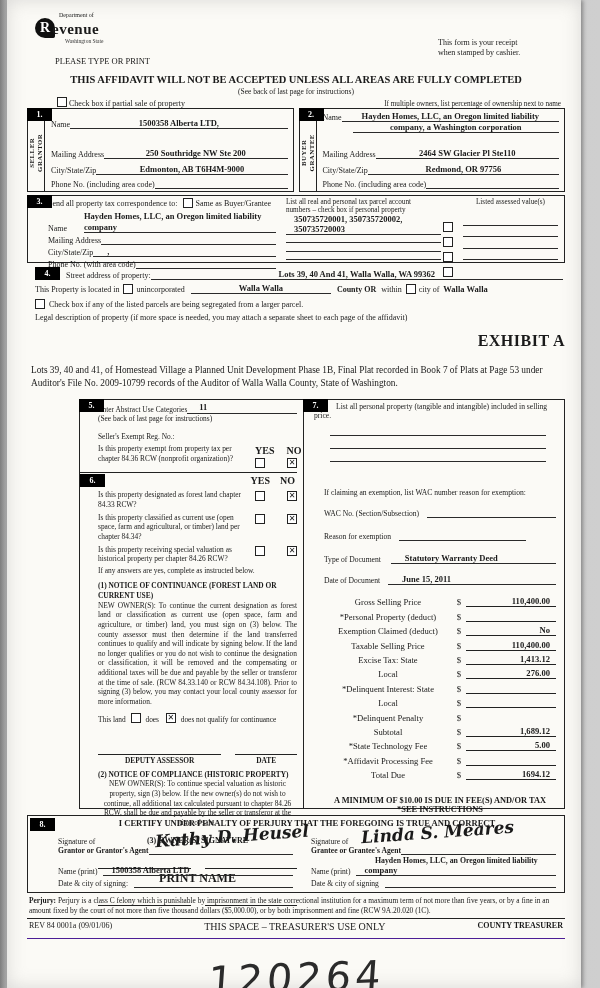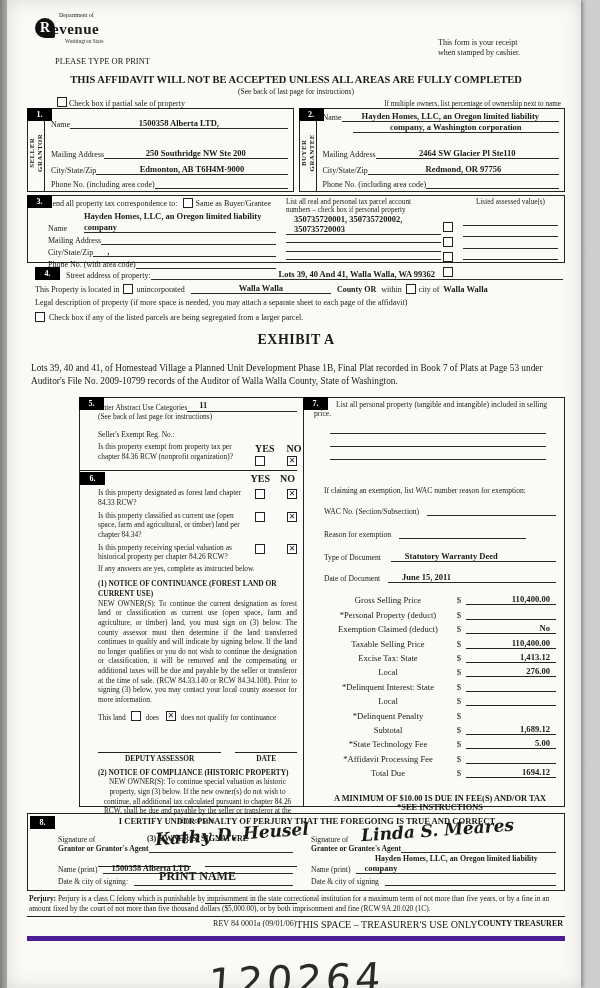--- a/index.html
+++ b/index.html
@@ -60,21 +60,21 @@
   #box3-left .tab{position:absolute;left:-1px;top:-1px;}
   #box3-right{flex:1;display:flex;padding:2px 6px 2px 6px;}
   .parcol{width:57%;display:flex;flex-direction:column;}
   .cbcol{width:14px;display:flex;flex-direction:column;align-items:center;}
   .avcol{flex:1;display:flex;flex-direction:column;padding-left:8px;}
   .lineslot{height:13px;display:flex;align-items:flex-end;}
   
   #sec4{padding:4px 2px 0 8px;}
   .s4row{display:flex;align-items:flex-end;margin-bottom:3px;}
   
-  #exhibit{text-align:center;font-size:14px;font-weight:bold;letter-spacing:.5px;margin:10px 0 8px;}
+  #exhibit{text-align:right;font-size:16px;font-weight:bold;letter-spacing:.5px;margin:10px 0 8px;}
   #legal{font-size:9.3px;line-height:1.35;padding:6px 4px 0 4px;}
   
   #mainbox{margin:10px 0 0 52px;border:1px solid #222;height:408px;display:flex;position:relative;}
   #col56{width:224px;border-right:1px solid #222;position:relative;
       padding:2px 6px 0 18px;box-sizing:border-box;font-size:7.4px;line-height:1.3;}
   #col7{flex:1;position:relative;padding:2px 8px 0 20px;box-sizing:border-box;font-size:7.6px;}
   .tab5{position:absolute;left:-1px;top:-1px;}
   .tab7{position:absolute;left:-1px;top:-1px;}
   .yn{display:flex;justify-content:flex-end;gap:12px;font-size:10px;font-weight:bold;}
   .qrow{display:flex;margin-top:3px;}
@@ -89,22 +89,22 @@
   .amtlbl{width:128px;text-align:center;font-size:8.6px;white-space:nowrap;}
   .amtd{width:14px;text-align:center;font-size:8.6px;}
   .amtval{flex:1;border-bottom:1px solid #222;text-align:right;font-weight:bold;font-size:8.6px;padding-right:6px;}
   
   #box8{border:1px solid #222;margin-top:6px;position:relative;padding:2px 8px 4px 30px;}
   #box8 .tab{position:absolute;left:2px;top:2px;}
   .sighalf{width:50%;box-sizing:border-box;font-size:7.6px;}
   .script{font-family:"DejaVu Serif",serif;font-style:italic;font-weight:bold;font-size:17px;
       transform:rotate(-4deg);display:inline-block;white-space:nowrap;}
   #perjury{font-size:7.4px;line-height:1.35;padding:3px 2px 2px 2px;border-bottom:1px solid #222;}
-  #footrow{display:flex;justify-content:flex-end;align-items:flex-start;padding:2px 2px 2px 2px;
-      border-bottom:5px solid #4c1d95;height:15px;}
+  #footrow{display:flex;justify-content:space-between;align-items:flex-start;padding:2px 2px 2px 2px;
+      border-bottom:1px solid #4c1d95;height:15px;}
   #handwrite{text-align:center;margin-top:16px;}
   .hand{font-family:"DejaVu Sans",sans-serif;font-size:40px;color:#2b2b2b;letter-spacing:4px;
       transform:rotate(-2deg) skewX(-6deg);display:inline-block;font-weight:400;}
 </style>
 </head>
 <body>
 
 <div id="paper">
 
   <div id="hdr">
@@ -261,26 +261,26 @@
       <span>This Property is located in</span>
       <span class="cb" style="margin:0 3px 0 4px;"></span>
       <span>unincorporated</span>
       <span class="fill val ctr" style="width:140px;margin:0 6px;">Walla Walla</span>
       <span class="b">County OR</span>
       <span style="margin-left:5px;">within</span>
       <span class="cb" style="margin:0 3px 0 4px;"></span>
       <span>city of</span>
       <span class="val" style="margin-left:4px;">Walla Walla</span>
     </div>
-    <div class="s4row sm" style="margin-top:4px;">
-      <span>Legal description of property (if more space is needed, you may attach a separate sheet to each page of the affidavit)</span>
-    </div>
     <div class="s4row sm" style="margin-top:5px;">
       <span class="cb" style="margin-right:4px;"></span>
       <span>Check box if any of the listed parcels are being segregated from a larger parcel.</span>
+    </div>
+    <div class="s4row sm" style="margin-top:4px;">
+      <span>Legal description of property (if more space is needed, you may attach a separate sheet to each page of the affidavit)</span>
     </div>
   </div>
 
   <div id="exhibit">EXHIBIT A</div>
   <div id="legal">Lots 39, 40 and 41, of Homestead Village a Planned Unit Development  Phase 1B, Final Plat recorded in Book 7 of Plats at Page 53 under Auditor's File No. 2009-10799 records of the Auditor of Walla Walla County, State of Washington.</div>
 
   <div id="mainbox">
     <div id="col56">
       <div class="tab tab5">5.</div>
       <div class="flex" style="align-items:flex-end;">

